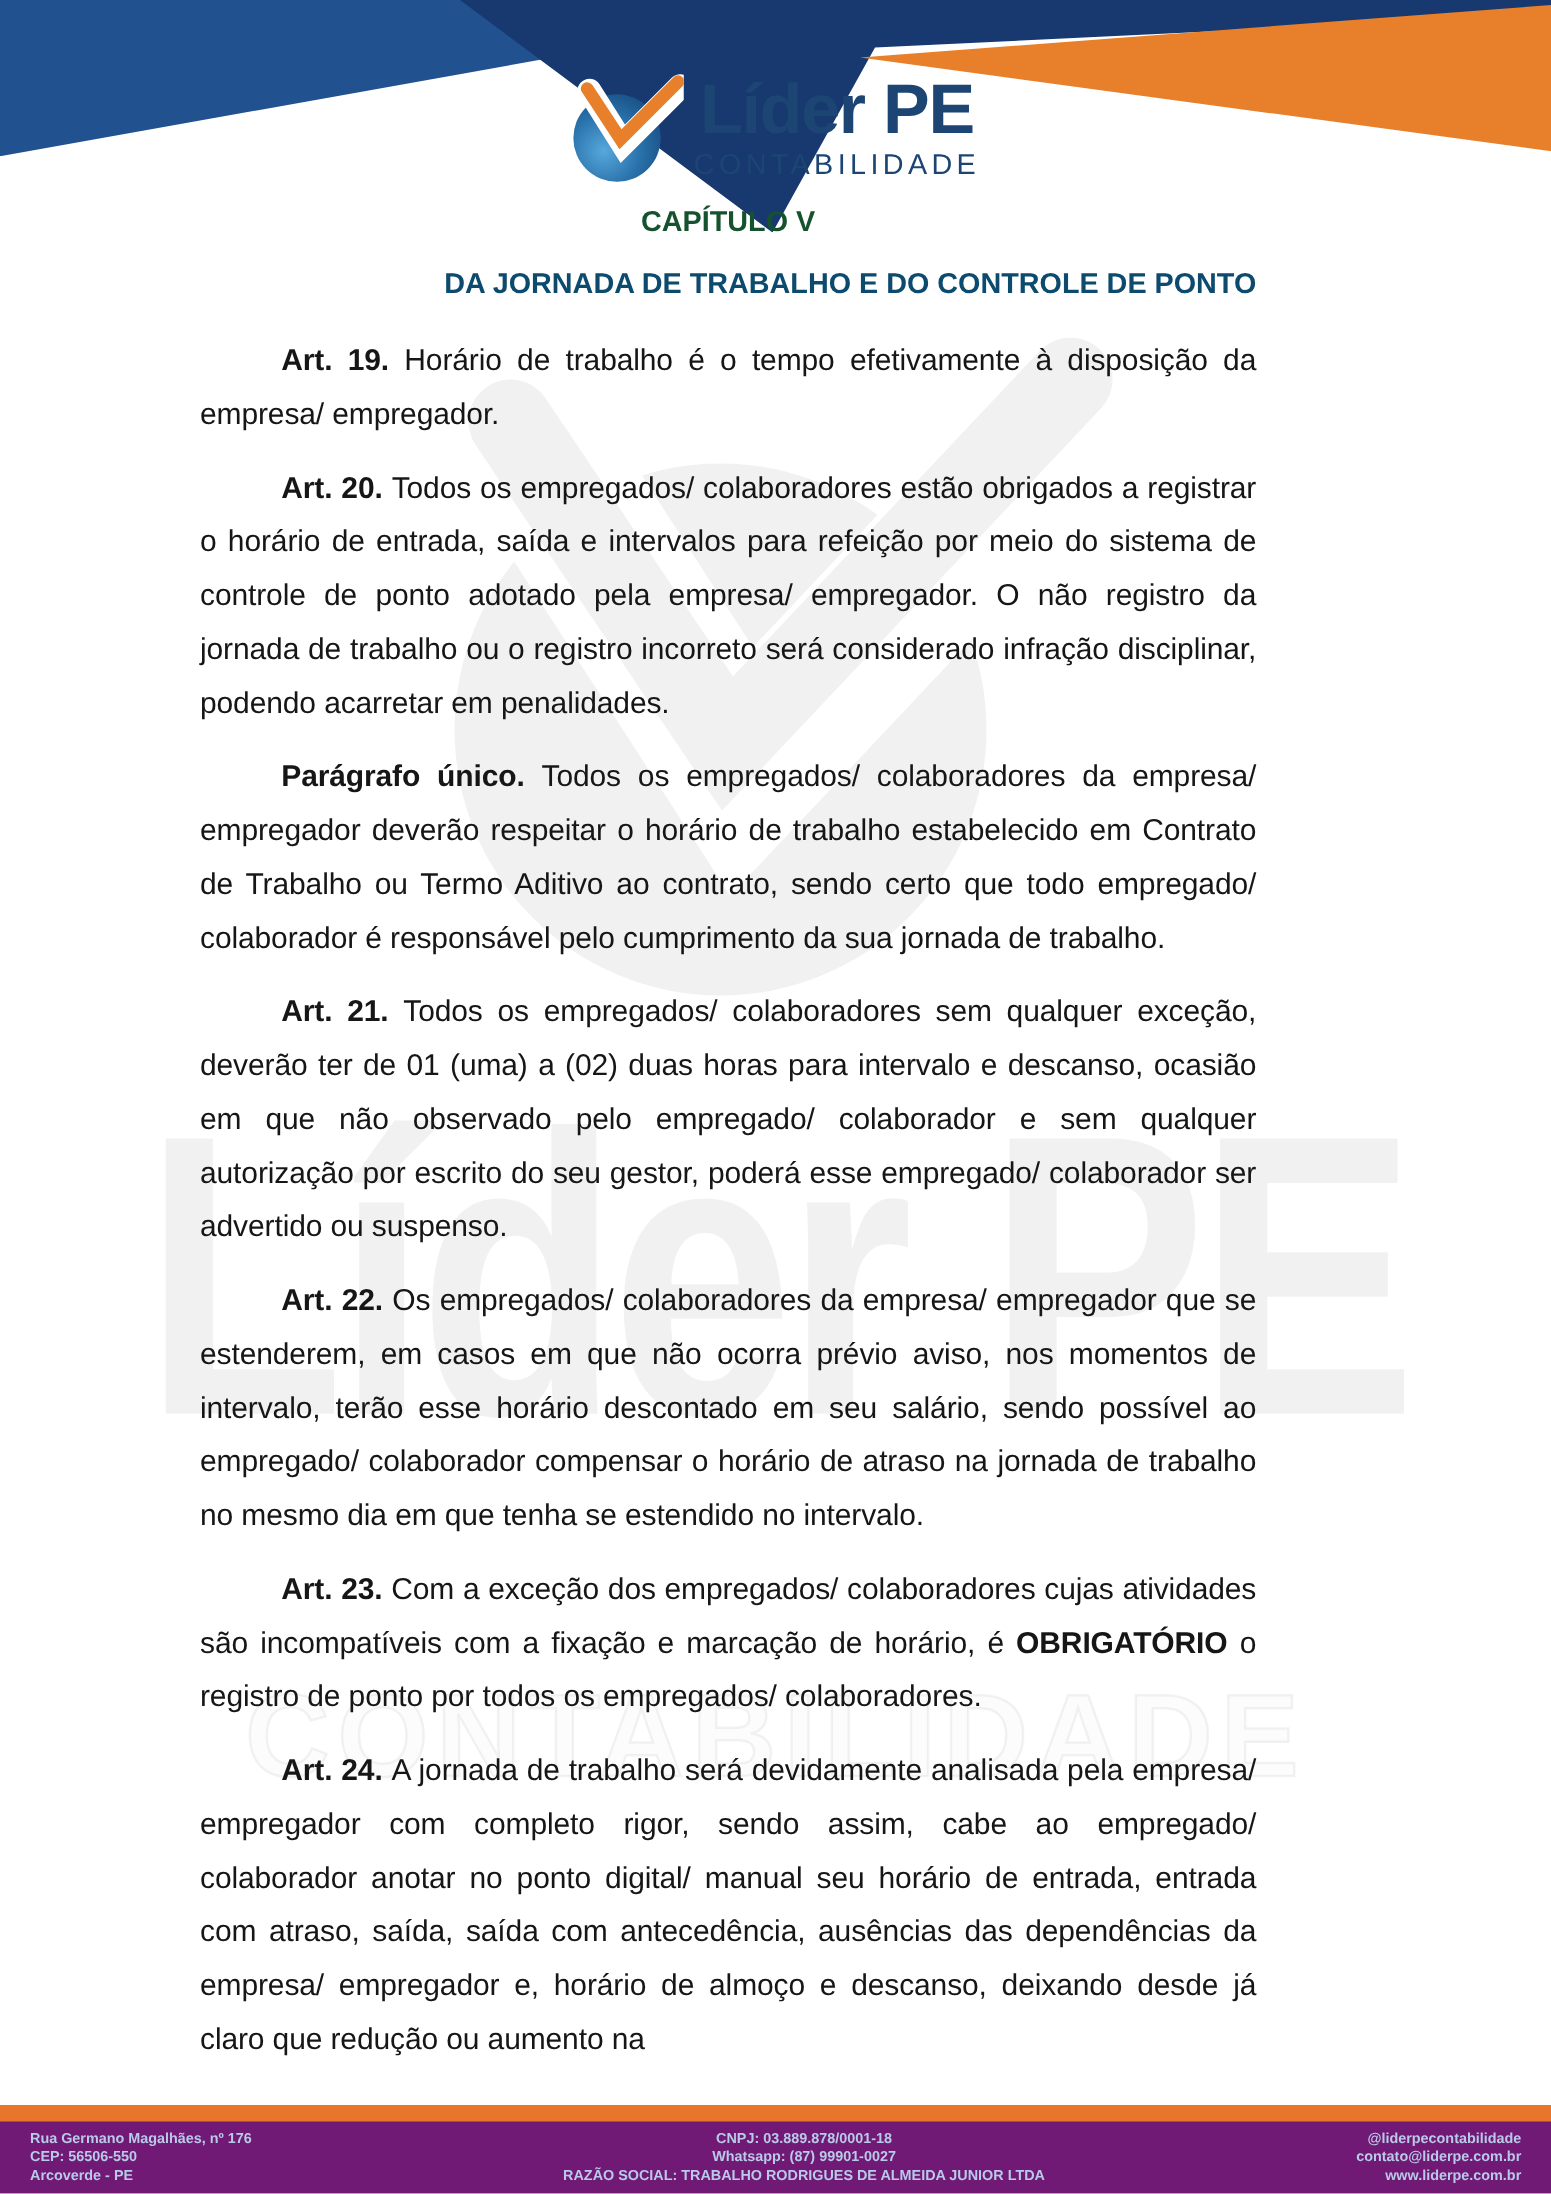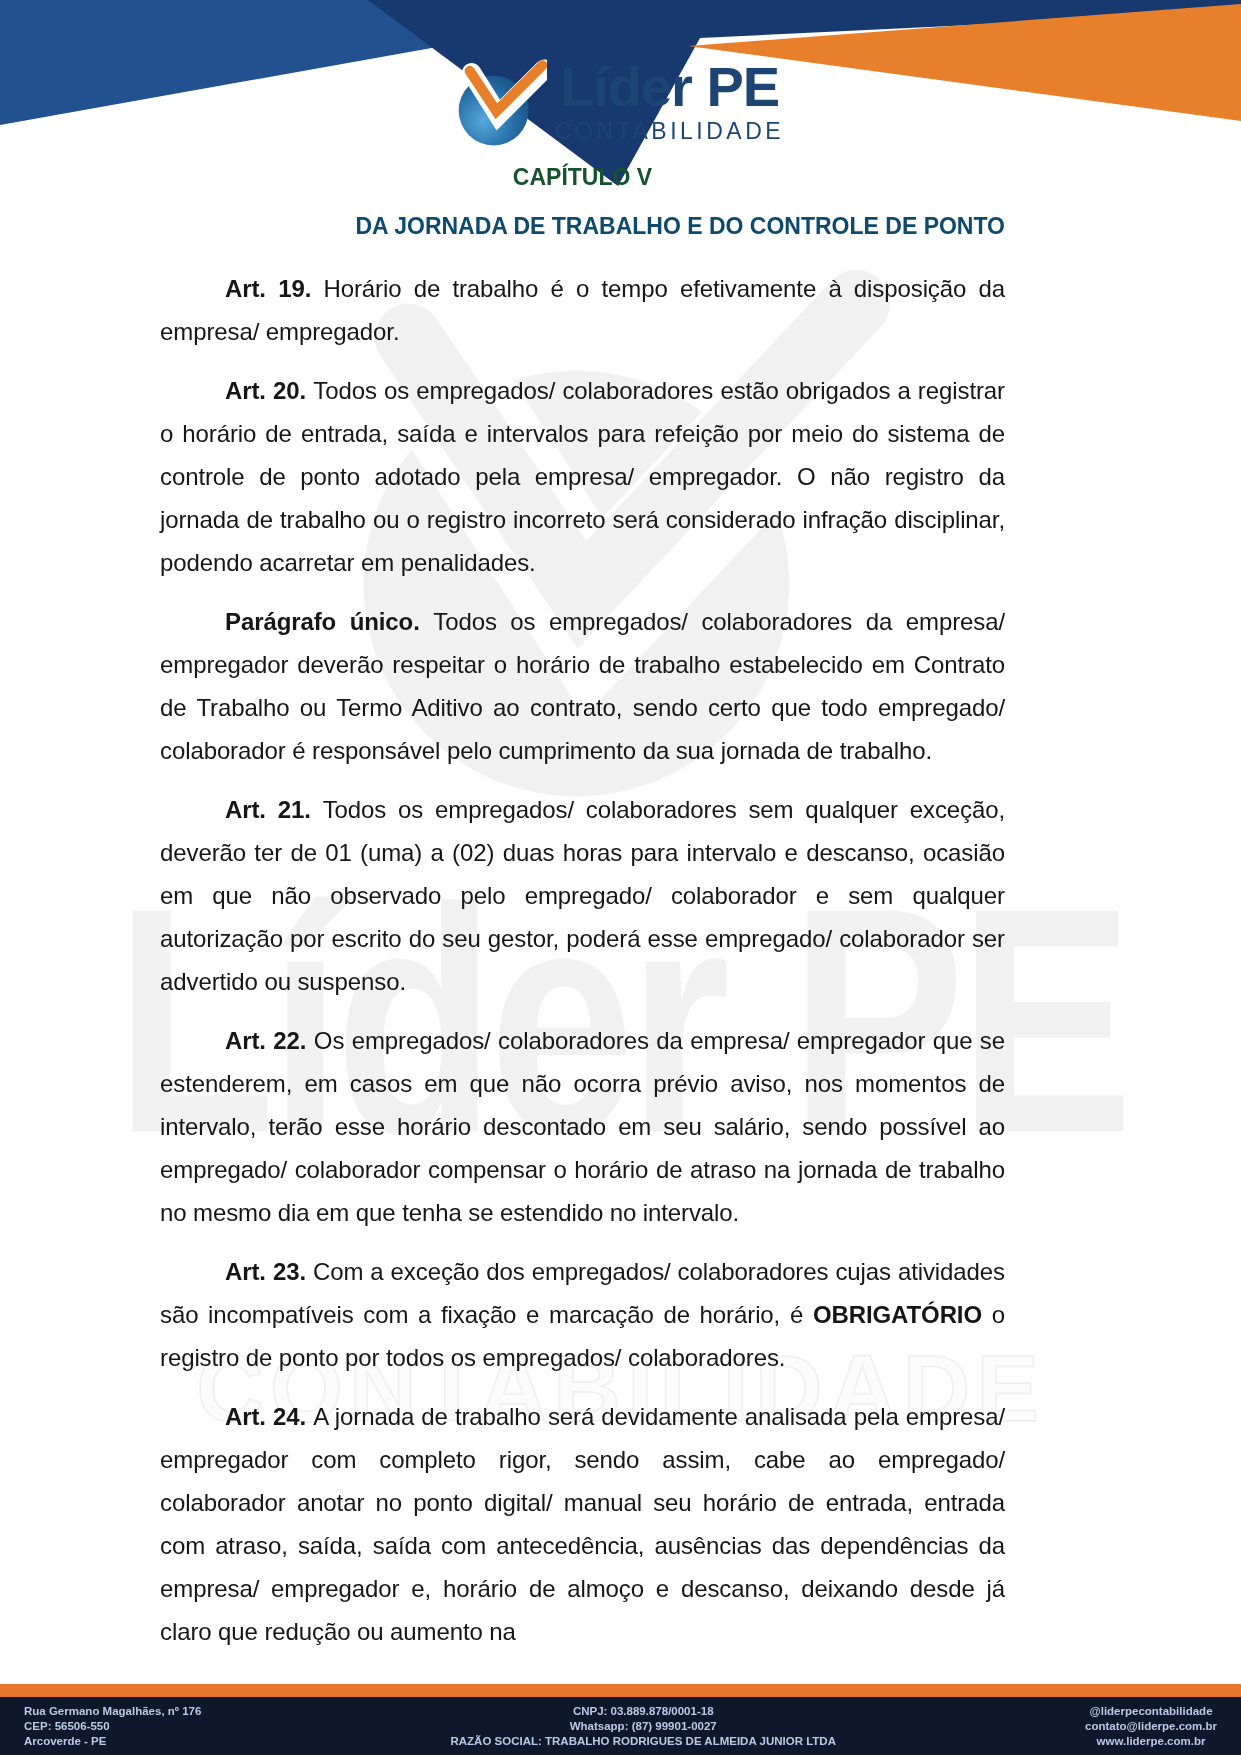--- a/index.html
+++ b/index.html
@@ -52,30 +52,30 @@
   }
   .para{
     font-size:24px;color:#161616;line-height:43px;
     text-align:justify;text-indent:65px;
     margin:0 0 16px 0;letter-spacing:-0.1px;
   }
   .para .b{font-weight:bold;}
   
   .footer-orange{position:absolute;left:0;bottom:58px;width:1241px;height:13px;background:#e8762a;z-index:2;}
   .footer{
-    position:absolute;left:0;bottom:0;width:1241px;height:58px;background:#0f172a;z-index:2;
+    position:absolute;left:0;bottom:0;width:1241px;height:58px;background:#701a75;z-index:2;
     display:flex;justify-content:space-between;box-sizing:border-box;
     padding:7px 24px 0 24px;
   }
   .footer-col{
     font-size:11.5px;font-weight:bold;color:#b9c9e8;line-height:15px;
   }
   .footer-col.left{text-align:left;}
   .footer-col.center{text-align:center;}
-  .footer-col.right{text-align:center;}
+  .footer-col.right{text-align:right;}
 </style>
 </head>
 <body>
 
 <div id="page">
 
   <div class="hdr-shapes">
     <div class="shape shape-steel"></div>
     <div class="shape shape-navy"></div>
     <div class="shape shape-orange"></div>

